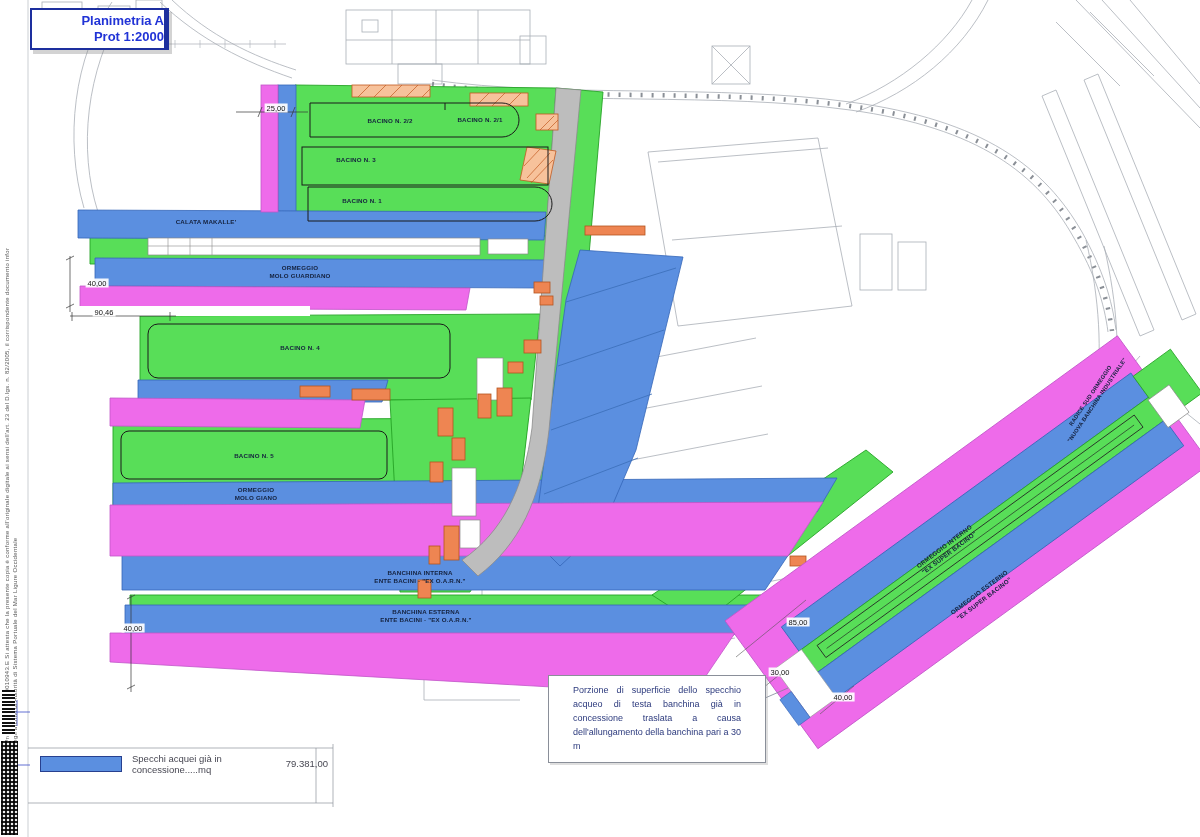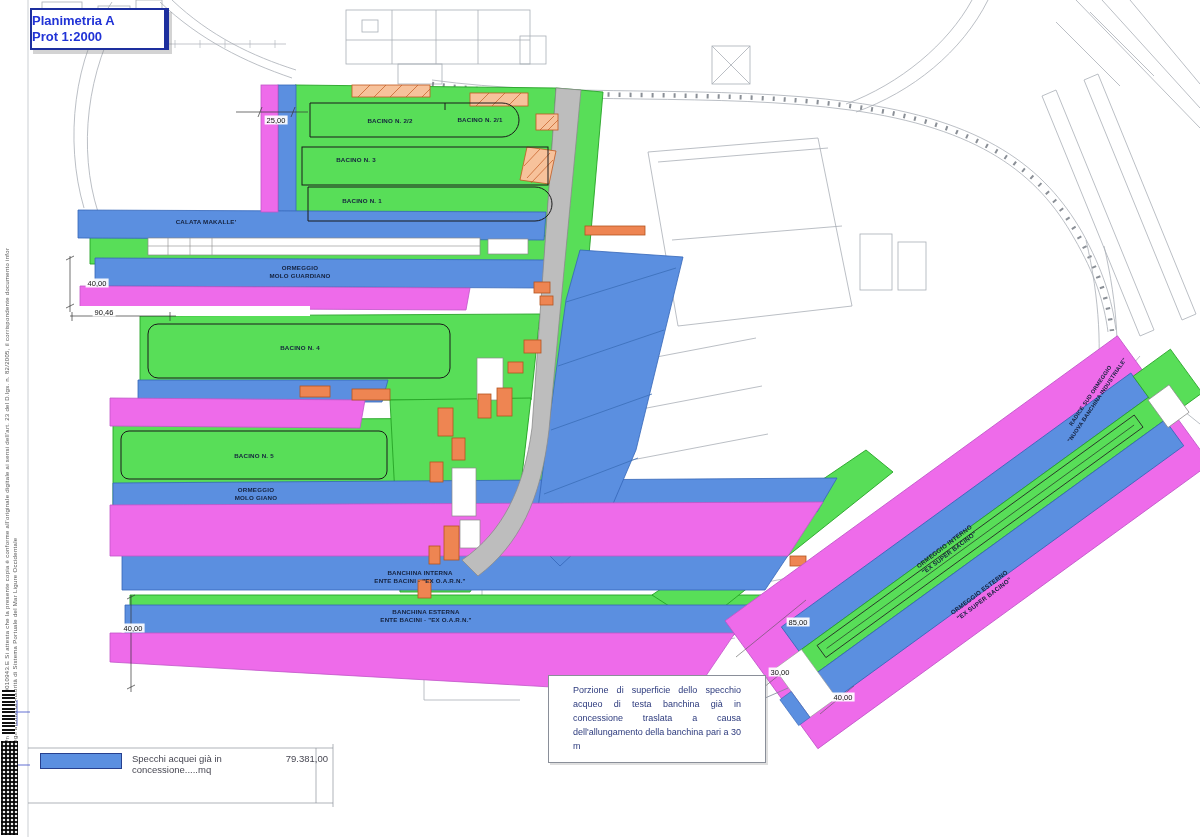--- a/index.html
+++ b/index.html
@@ -8,27 +8,27 @@
   .canvas svg{position:absolute;left:0;top:0}
   .map-label{position:absolute;transform:translate(-50%,-50%);font-size:6.2px;font-weight:bold;
              color:#14213d;text-align:center;line-height:1.35;white-space:nowrap;letter-spacing:.2px}
   .map-label span{display:block}
   .rot37{transform:translate(-50%,-50%) rotate(-37deg)}
   .rot56{transform:translate(-50%,-50%) rotate(-56deg);font-size:5.6px}
   .dim-label{position:absolute;transform:translate(-50%,-50%);font-size:7.5px;color:#111;
              background:rgba(255,255,255,.92);padding:0 2px;white-space:nowrap}
   .title-box{position:absolute;left:30px;top:8px;width:132px;height:38px;background:#fff;
              border:2px solid #1d2f9e;border-right-width:5px;box-shadow:3px 4px 0 rgba(130,130,130,.35);
-             display:flex;flex-direction:column;align-items:flex-start;justify-content:center;
+             display:flex;flex-direction:column;align-items:flex-end;justify-content:center;
              color:#2133d6;font-weight:bold;font-size:13px;line-height:1.25}
   .note-box{position:absolute;left:548px;top:675px;width:168px;background:#fff;
             border:1px solid #8a8f99;box-shadow:2px 2px 0 rgba(150,150,150,.3);
             padding:8px 24px;font-size:9px;line-height:1.55;color:#2c3a7d;text-align:justify}
   .legend{position:absolute;left:40px;top:753px;width:288px}
-  .legend-row{display:flex;height:21px;font-size:9.5px;color:#474752}
+  .legend-row{display:flex;align-items:center;height:21px;font-size:9.5px;color:#474752}
   .legend-swatch{width:80px;height:14px;border:1px solid #27408f;margin-right:10px;flex:none}
   .legend-swatch.blue{background:#5B8FE0}
   .legend-swatch.magenta{background:#EE6BEA}
   .legend-val{margin-left:auto}
   .stamp{position:absolute;left:3px;top:835px;transform:rotate(-90deg);transform-origin:0 0;
          width:830px;font-size:6px;line-height:8px;color:#555;letter-spacing:.3px;white-space:nowrap}
   .barcode{position:absolute;left:2px;top:690px;width:13px;height:46px;
            background:repeating-linear-gradient(180deg,#111 0 1.5px,#fff 1.5px 3.5px,#111 3.5px 6px,#fff 6px 7px)}
   .qrstack{position:absolute;left:1px;top:741px;width:17px;height:94px;
            background:repeating-linear-gradient(0deg,rgba(0,0,0,.85) 0 2px,transparent 2px 4px),
@@ -235,21 +235,21 @@
   </div>
   <div class="map-label rot37" style="left:982px;top:596px">
     <span>ORMEGGIO ESTERNO</span>
     <span>"EX SUPER BACINO"</span>
   </div>
   <div class="map-label rot56" style="left:1094px;top:398px">
     <span>RADICE SUD ORMEGGIO</span>
     <span>"NUOVA BANCHINA INDUSTRIALE"</span>
   </div>
 
-  <div class="dim-label" style="left:276px;top:120px">25,00</div>
+  <div class="dim-label" style="left:276px;top:108px">25,00</div>
   <div class="dim-label" style="left:97px;top:283px">40,00</div>
   <div class="dim-label" style="left:104px;top:312px">90,46</div>
   <div class="dim-label" style="left:133px;top:628px">40,00</div>
   <div class="dim-label" style="left:798px;top:622px">85,00</div>
   <div class="dim-label" style="left:780px;top:672px">30,00</div>
   <div class="dim-label" style="left:843px;top:697px">40,00</div>
 
   <div class="note-box">Porzione di superficie dello specchio acqueo di testa banchina già in concessione traslata a causa dell'allungamento della banchina pari a 30 m</div>
 
   <div class="legend">

